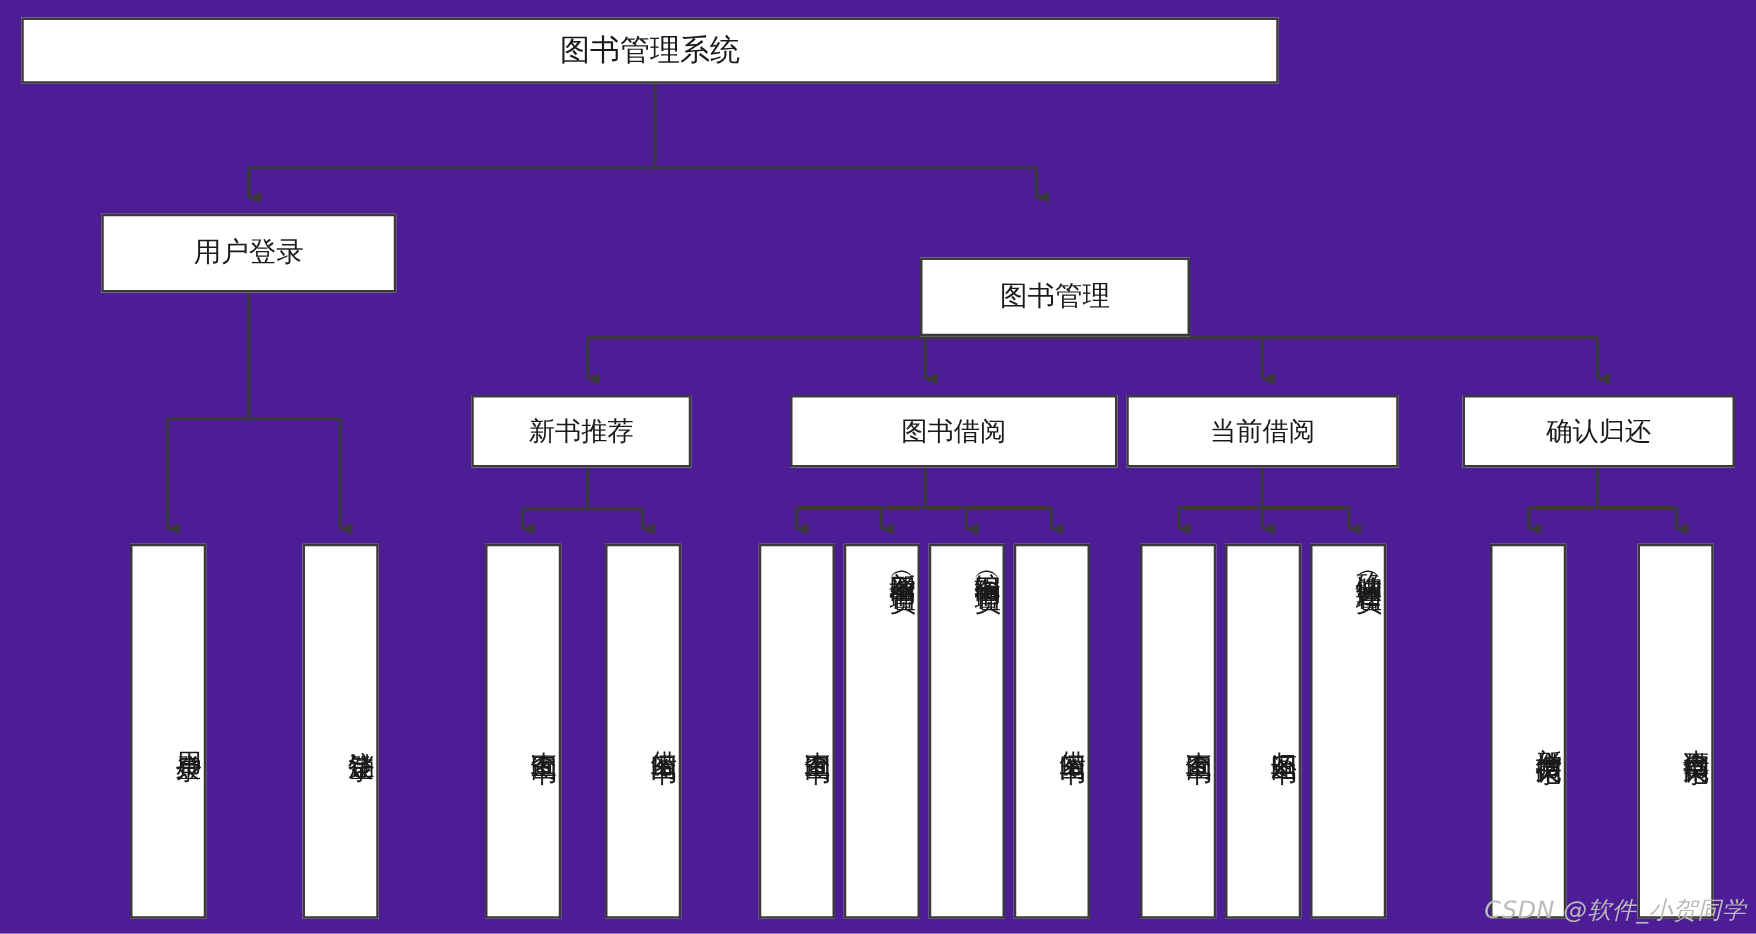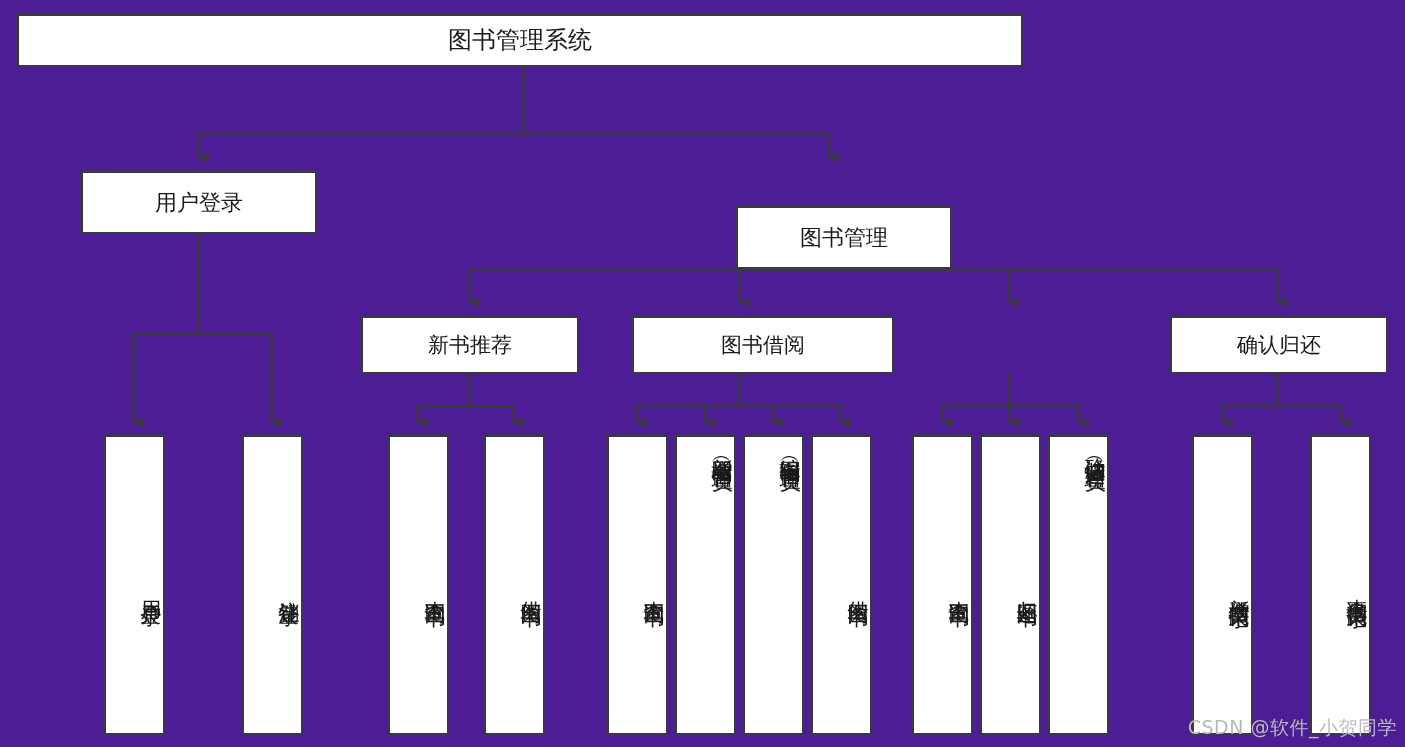--- a/index.html
+++ b/index.html
@@ -59,20 +59,21 @@
     padding-top: 4px;
   }
   .watermark {
     position: absolute;
     right: 8px;
     bottom: 6px;
     font-size: 19px;
     color: #b9b9b9;
     white-space: nowrap;
     letter-spacing: 0.5px;
+    font-style: italic;
   }
 </style>
 </head>
 <body>
 
 <div id="stage">
 
   <svg class="connectors" viewBox="0 0 1405 747">
     <defs>
       <marker id="arrow" markerWidth="9" markerHeight="11" refX="4.5" refY="10" orient="auto" markerUnits="userSpaceOnUse">
@@ -121,22 +122,23 @@
       <path d="M1223,406 L1223,423" marker-end="url(#arrow)"></path>
       <path d="M1341,406 L1341,423" marker-end="url(#arrow)"></path>
     </g>
   </svg>
 
   <div class="node root" style="left:17px; top:14px; width:1006px; height:53px;">图书管理系统</div>
 
   <div class="node level1" style="left:81px; top:171px; width:236px; height:63px;">用户登录</div>
   <div class="node level1" style="left:736px; top:171px; width:216px; height:63px;margin-top:35px;">图书管理</div>
 
-  <div class="node level2" style="left:361px; top:316px; width:218px; height:58px;">新书推荐</div>
+  <div class="node level2" style="left:377px; top:316px; width:176px; height:58px;">新书推荐</div>
   <div class="node level2" style="left:632px; top:316px; width:262px; height:58px;">图书借阅</div>
+  <div class="node level2" style="left:901px; top:316px; width:218px; height:58px;">当前借阅</div>
   <div class="node level2" style="left:1170px; top:316px; width:218px; height:58px;">确认归还</div>
 
   <div class="node leaf" style="left:104px; top:435px; width:61px; height:300px;">用户登录</div>
   <div class="node leaf" style="left:242px; top:435px; width:61px; height:300px;">注销登录</div>
 
   <div class="node leaf" style="left:388px; top:435px; width:61px; height:300px;">查询图书</div>
   <div class="node leaf" style="left:484px; top:435px; width:61px; height:300px;">借阅图书</div>
 
   <div class="node leaf" style="left:607px; top:435px; width:61px; height:300px;">查询图书</div>
   <div class="node leaf long" style="left:675px; top:435px; width:61px; height:300px;">新增图书（管理员）</div>

